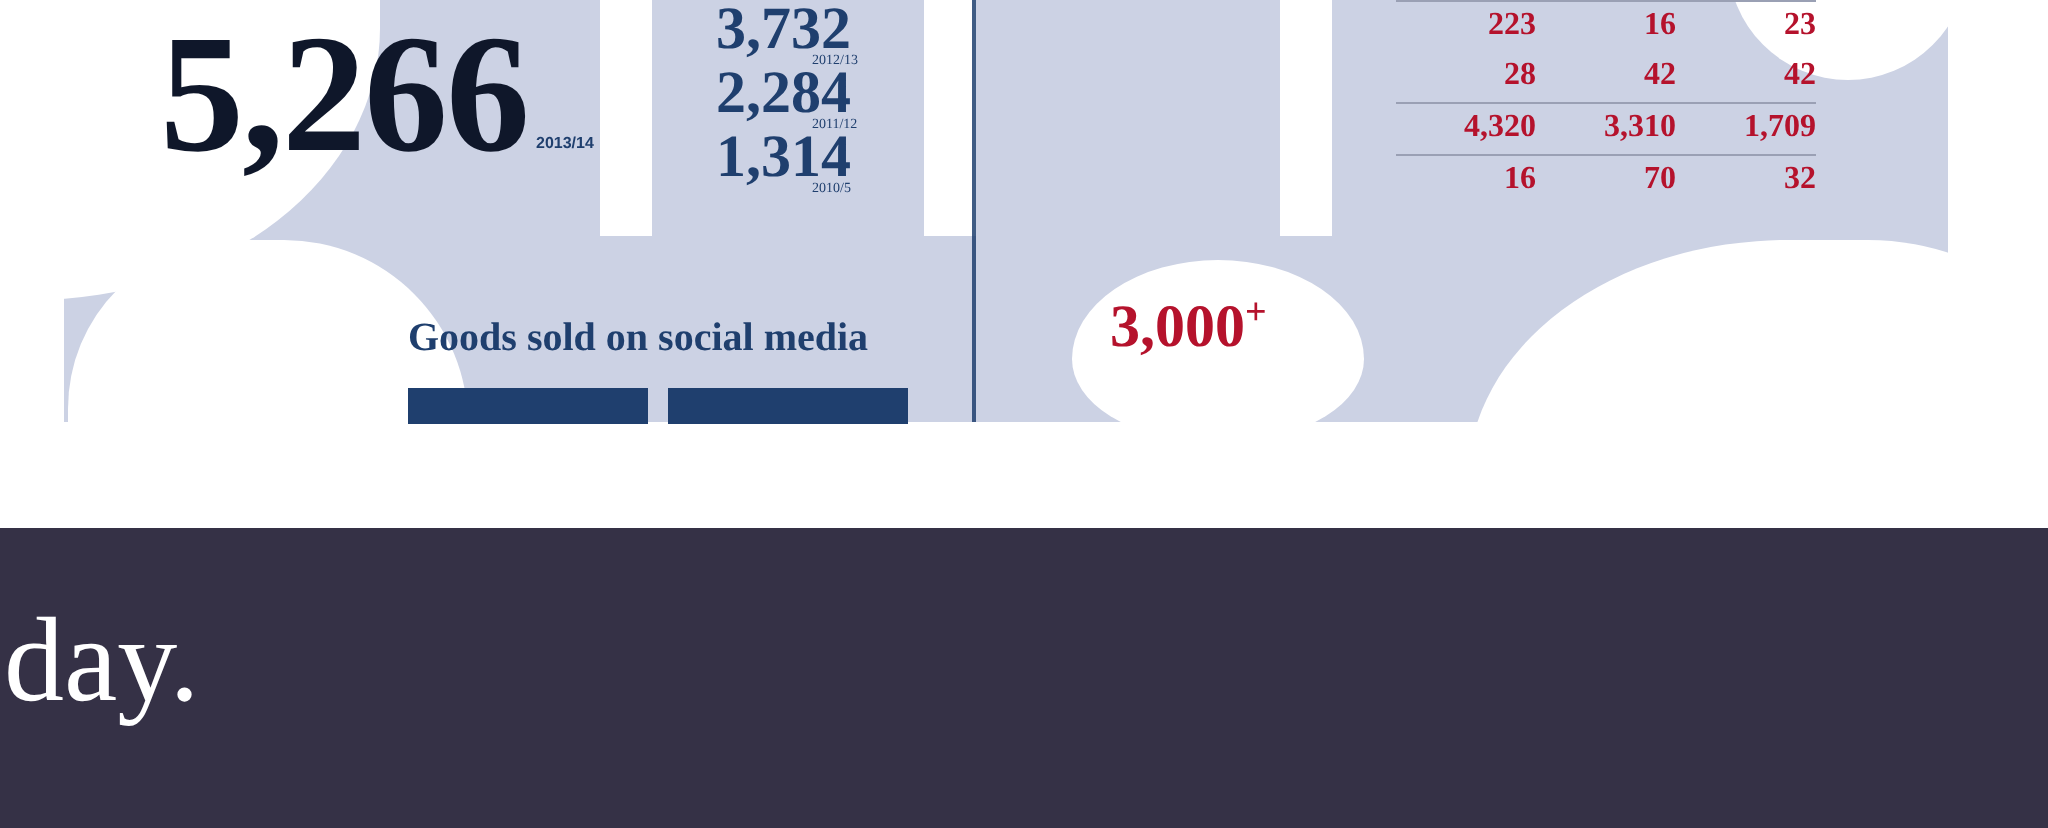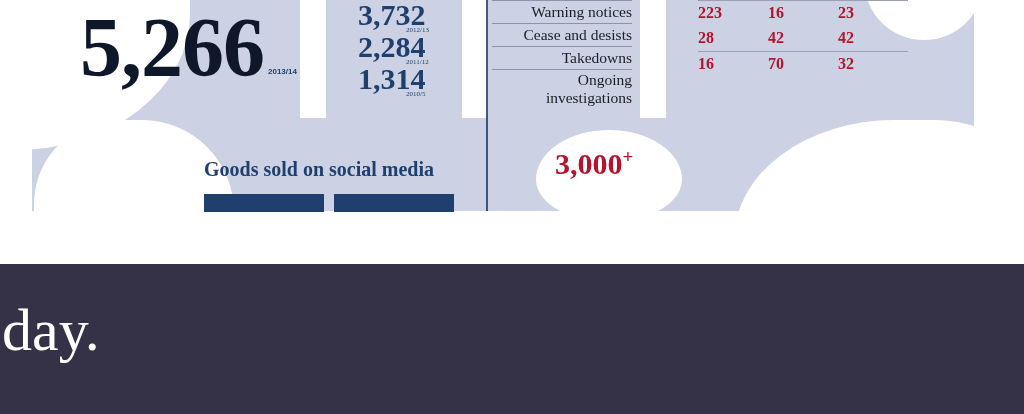--- a/index.html
+++ b/index.html
@@ -171,21 +171,21 @@
     top: 0px;
     width: 210px;
     color: #b5122c;
     font-family: "Liberation Serif", serif;
     font-weight: bold;
     font-size: 16px;
   }
   .red-table table { border-collapse: collapse; width: 100%; }
   .red-table td {
     padding: 3px 0 4px 0;
-    text-align: left;
+    text-align: right;
     width: 33.3%;
   }
   .red-table tr.ruled td { border-top: 1px solid #9aa0b4; }
 
   
   .goods-title {
     position: absolute;
     left: 204px;
     top: 158px;
     font-family: "Liberation Serif", serif;
@@ -312,41 +312,40 @@
     <div class="stack-item">
       <span class="stack-val">2,284</span>
       <span class="stack-year">2011/12</span>
     </div>
     <div class="stack-item">
       <span class="stack-val">1,314</span>
       <span class="stack-year">2010/5</span>
     </div>
   </div>
 
-  <div class="action-list">
-    <div class="action-row first">Warning notices</div>
-    <div class="action-row">Cease and desists</div>
-    <div class="action-row">Takedowns</div>
-    <div class="action-row" style="line-height:18px;">Ongoing investigations</div>
-  </div>
 
   <div class="red-table">
     <table>
       <tbody>
           <tr class="ruled">
         <td>223</td>
         <td>16</td>
         <td>23</td>
       </tr>
       <tr>
         <td>28</td>
         <td>42</td>
         <td>42</td>
       </tr>
       <tr class="ruled">
+        <td>4,320</td>
+        <td>3,310</td>
+        <td>1,709</td>
+      </tr>
+      <tr class="ruled">
         <td>16</td>
         <td>70</td>
         <td>32</td>
       </tr>
     </tbody>
       </table>
   </div>
 
   <div class="goods-title">Goods sold on social media</div>
   <div class="goods-box gb1"></div>

